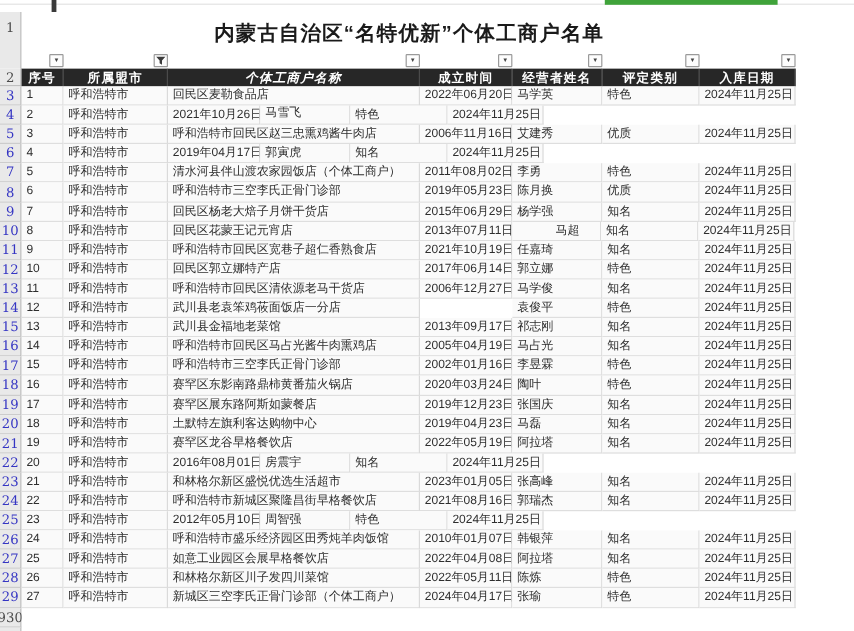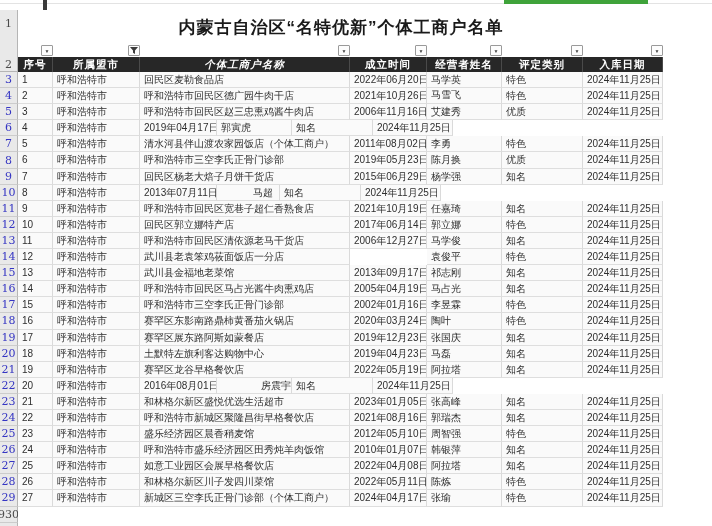--- a/index.html
+++ b/index.html
@@ -89,21 +89,20 @@
         <div class="dcell" style="width: 210px;">回民区麦勒食品店</div>
         <div class="dcell" style="width: 77px;">2022年06月20日</div>
         <div class="dcell" style="width: 75px;">马学英</div>
         <div class="dcell" style="width: 81px;">特色</div>
         <div class="dcell" style="width: 80px;">2024年11月25日</div>
       </div>
       <div class="row data-row">
         <div class="gutter blue">4</div>
         <div class="dcell" style="width: 35px;">2</div>
         <div class="dcell" style="width: 87px;">呼和浩特市</div>
-        <div class="dcell" style="width: 210px;">呼和浩特市回民区德广园牛肉干店</div>
         <div class="dcell" style="width: 77px;">2021年10月26日</div>
         <div class="dcell" style="width: 75px; font-family: Liberation Mono, monospace;">马雪飞</div>
         <div class="dcell" style="width: 81px;">特色</div>
         <div class="dcell" style="width: 80px;">2024年11月25日</div>
       </div>
       <div class="row data-row">
         <div class="gutter blue">5</div>
         <div class="dcell" style="width: 35px;">3</div>
         <div class="dcell" style="width: 87px;">呼和浩特市</div>
         <div class="dcell" style="width: 210px;">呼和浩特市回民区赵三忠熏鸡酱牛肉店</div>
@@ -148,22 +147,23 @@
         <div class="dcell" style="width: 210px;">回民区杨老大焙子月饼干货店</div>
         <div class="dcell" style="width: 77px;">2015年06月29日</div>
         <div class="dcell" style="width: 75px;">杨学强</div>
         <div class="dcell" style="width: 81px;">知名</div>
         <div class="dcell" style="width: 80px;">2024年11月25日</div>
       </div>
       <div class="row data-row">
         <div class="gutter blue">10</div>
         <div class="dcell" style="width: 35px;">8</div>
         <div class="dcell" style="width: 87px;">呼和浩特市</div>
+        <div class="dcell" style="width: 210px;">回民区花蒙王记元宵店</div>
         <div class="dcell" style="width: 77px;">2013年07月11日</div>
-        <div class="dcell" style="width: 63px; padding-left: 36px;">马超</div>
+        <div class="dcell" style="width: 74px; padding-left: 36px;">马超</div>
         <div class="dcell" style="width: 81px;">知名</div>
         <div class="dcell" style="width: 80px;">2024年11月25日</div>
       </div>
       <div class="row data-row">
         <div class="gutter blue">11</div>
         <div class="dcell" style="width: 35px;">9</div>
         <div class="dcell" style="width: 87px;">呼和浩特市</div>
         <div class="dcell" style="width: 210px;">呼和浩特市回民区宽巷子超仁香熟食店</div>
         <div class="dcell" style="width: 77px;">2021年10月19日</div>
         <div class="dcell" style="width: 75px;">任嘉琦</div>
@@ -268,21 +268,21 @@
         <div class="dcell" style="width: 77px;">2022年05月19日</div>
         <div class="dcell" style="width: 75px;">阿拉塔</div>
         <div class="dcell" style="width: 81px;">知名</div>
         <div class="dcell" style="width: 80px;">2024年11月25日</div>
       </div>
       <div class="row data-row">
         <div class="gutter blue">22</div>
         <div class="dcell" style="width: 35px;">20</div>
         <div class="dcell" style="width: 87px;">呼和浩特市</div>
         <div class="dcell" style="width: 77px;">2016年08月01日</div>
-        <div class="dcell" style="width: 75px; text-align: right;">房震宇</div>
+        <div class="dcell" style="width: 75px;">房震宇</div>
         <div class="dcell" style="width: 81px;">知名</div>
         <div class="dcell" style="width: 80px;">2024年11月25日</div>
       </div>
       <div class="row data-row">
         <div class="gutter blue">23</div>
         <div class="dcell" style="width: 35px;">21</div>
         <div class="dcell" style="width: 87px;">呼和浩特市</div>
         <div class="dcell" style="width: 210px;">和林格尔新区盛悦优选生活超市</div>
         <div class="dcell" style="width: 77px;">2023年01月05日</div>
         <div class="dcell" style="width: 75px;">张高峰</div>
@@ -296,21 +296,20 @@
         <div class="dcell" style="width: 210px;">呼和浩特市新城区聚隆昌街早格餐饮店</div>
         <div class="dcell" style="width: 77px;">2021年08月16日</div>
         <div class="dcell" style="width: 75px;">郭瑞杰</div>
         <div class="dcell" style="width: 81px;">知名</div>
         <div class="dcell" style="width: 80px;">2024年11月25日</div>
       </div>
       <div class="row data-row">
         <div class="gutter blue">25</div>
         <div class="dcell" style="width: 35px;">23</div>
         <div class="dcell" style="width: 87px;">呼和浩特市</div>
-        <div class="dcell" style="width: 210px;">盛乐经济园区晨香稍麦馆</div>
         <div class="dcell" style="width: 77px;">2012年05月10日</div>
         <div class="dcell" style="width: 75px;">周智强</div>
         <div class="dcell" style="width: 81px;">特色</div>
         <div class="dcell" style="width: 80px;">2024年11月25日</div>
       </div>
       <div class="row data-row">
         <div class="gutter blue">26</div>
         <div class="dcell" style="width: 35px;">24</div>
         <div class="dcell" style="width: 87px;">呼和浩特市</div>
         <div class="dcell" style="width: 210px;">呼和浩特市盛乐经济园区田秀炖羊肉饭馆</div>

